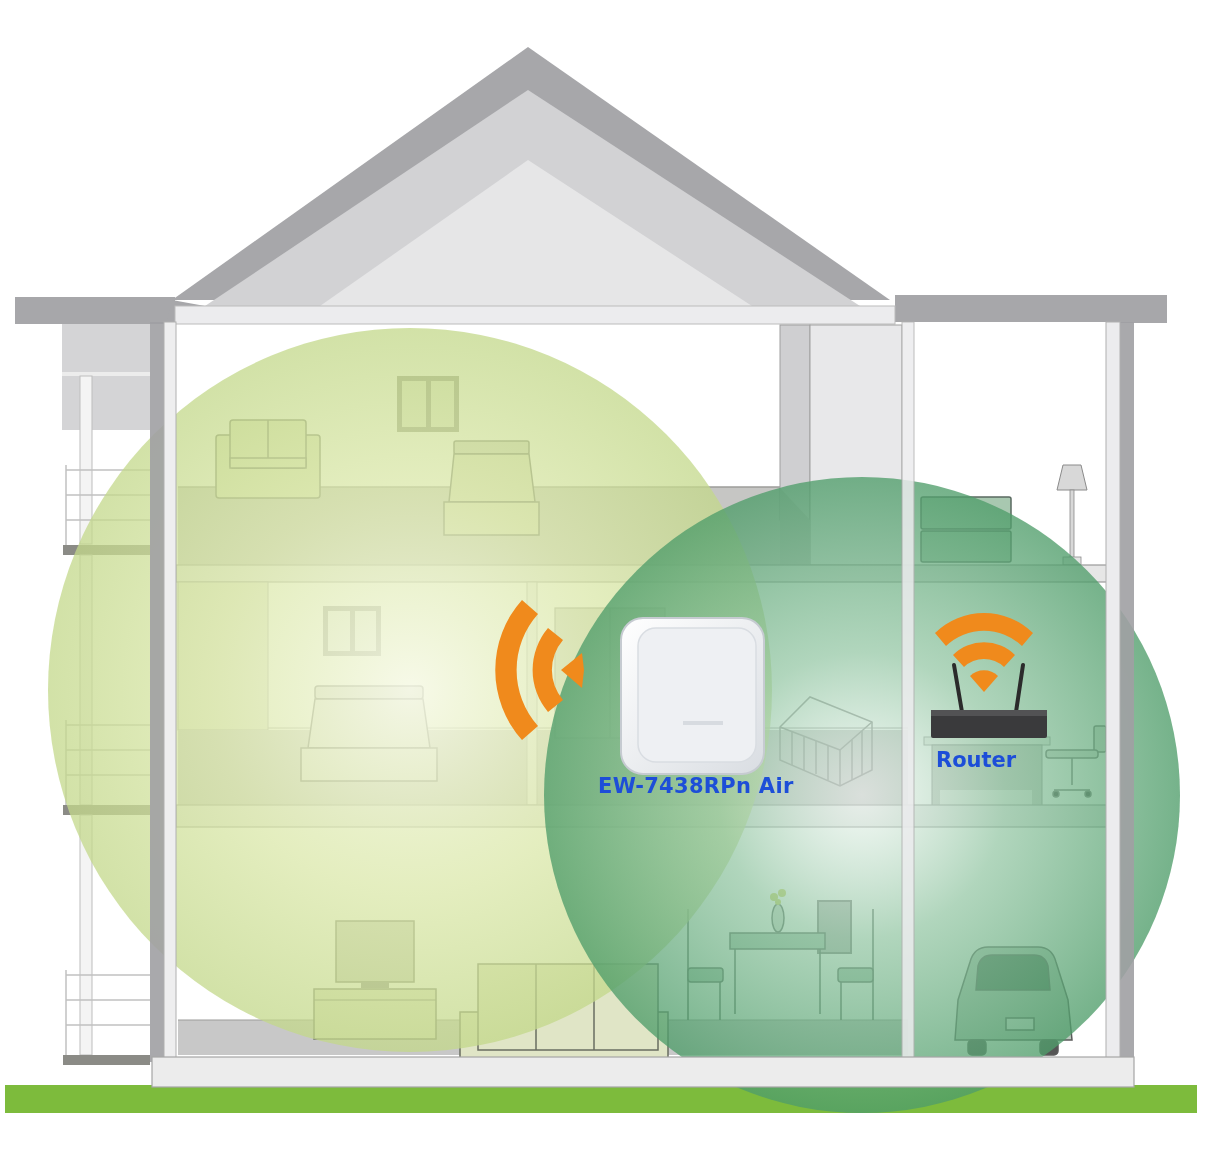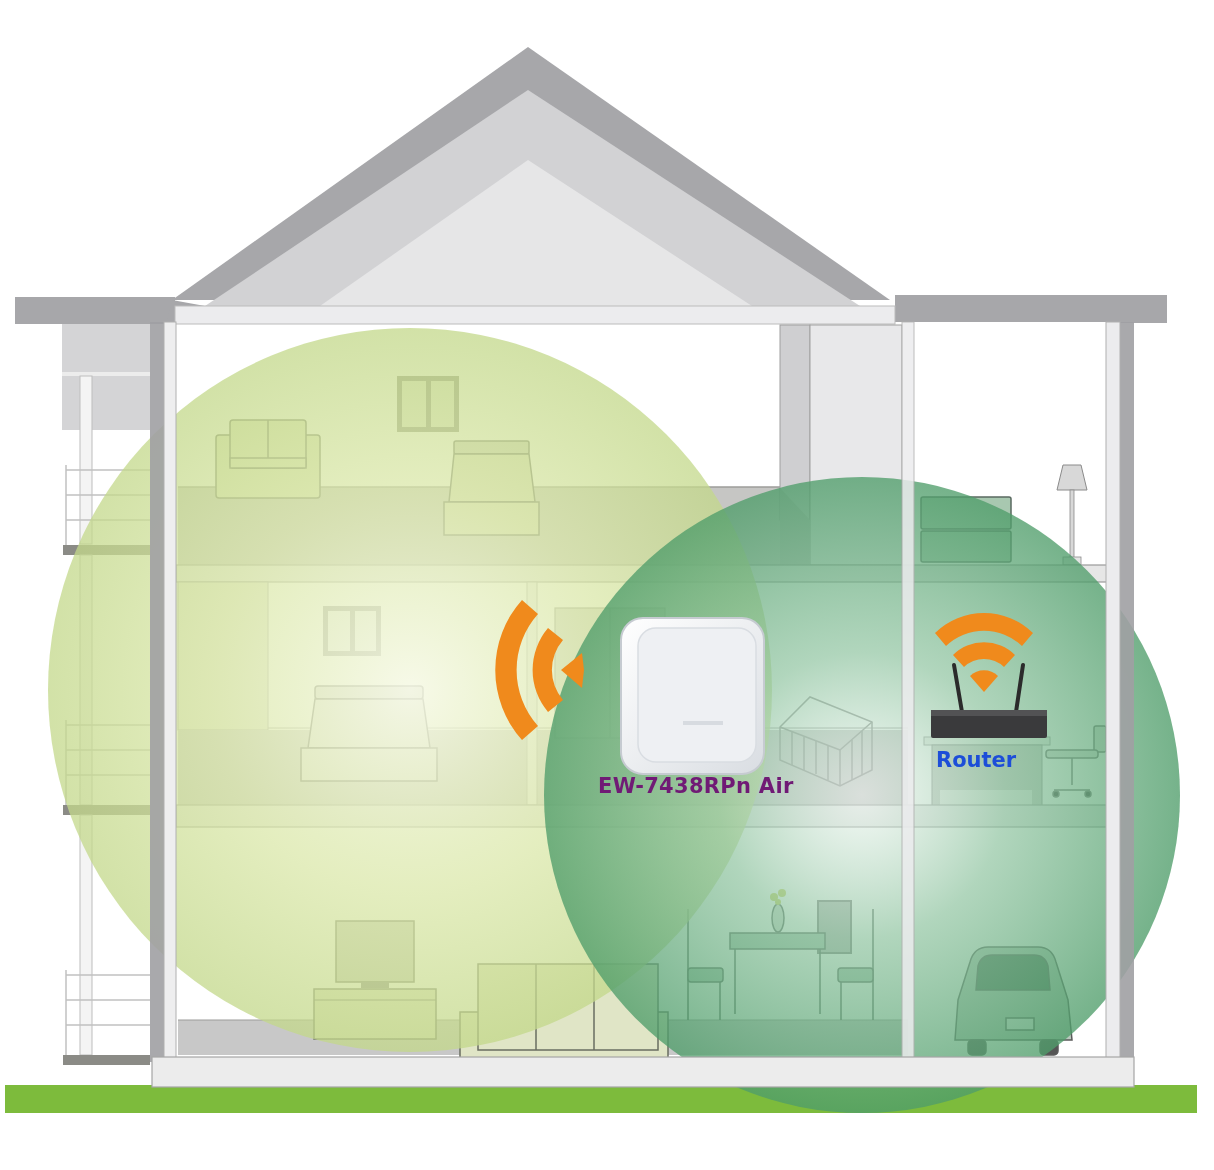--- a/index.html
+++ b/index.html
@@ -1,19 +1,19 @@
 <!DOCTYPE html>
 <html><head>
 <meta charset="utf-8">
 <style>
   html, body { margin:0; padding:0; background:#ffffff; }
   body { width:1214px; height:1170px; overflow:hidden; font-family:"DejaVu Sans", sans-serif; }
   #stage { position:relative; width:1214px; height:1170px; }
   svg { position:absolute; left:0; top:0; }
-  .label { position:absolute; font-family:"DejaVu Sans", sans-serif; font-weight:bold; color:#701a75; white-space:nowrap; }
+  .label { position:absolute; font-family:"DejaVu Sans", sans-serif; font-weight:bold; color:#1d4ed8; white-space:nowrap; }
   #extender-label { left:598px; top:774px; font-size:21px; letter-spacing:0.3px; }
   #router-label { left:936px; top:748px; font-size:21px; color:#1d4ed8; }
 </style>
 </head>
 <body>
 
 <div id="stage">
 <svg width="1214" height="1170" viewBox="0 0 1214 1170" xmlns="http://www.w3.org/2000/svg">
   <defs>
     <radialGradient id="gLight" cx="0.5" cy="0.5" r="0.5">

